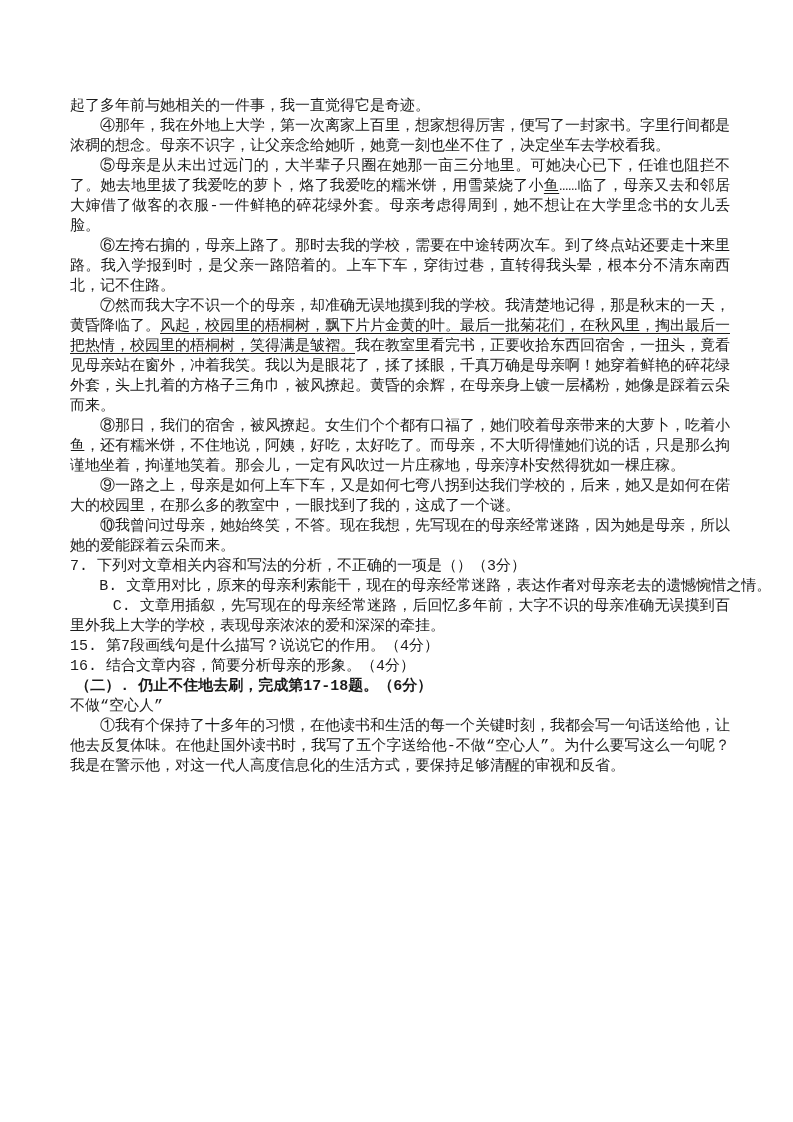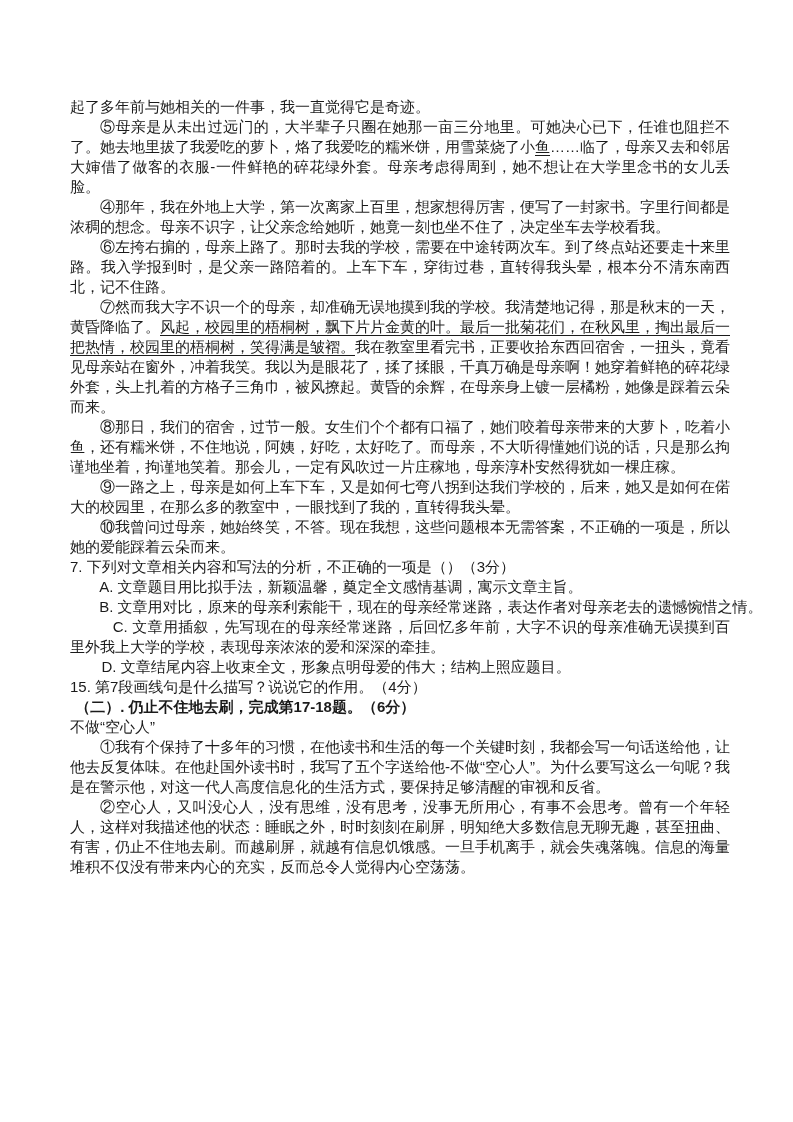--- a/index.html
+++ b/index.html
@@ -6,21 +6,21 @@
     margin: 0;
     padding: 0;
     background: #ffffff;
   }
   .page {
     position: relative;
     width: 793px;
     height: 893px;
     background: #ffffff;
     overflow: hidden;
-    font-family: Liberation Sans, sans-serif;
+    font-family: Liberation Mono, monospace;
   }
   .content {
     position: absolute;
     left: 70px;
     top: 97px;
     width: 660px;
     font-size: 15px;
     line-height: 20px;
     color: #1b1b1b;
     letter-spacing: 0;
@@ -50,31 +50,29 @@
     text-underline-offset: 3px;
     text-decoration-thickness: 1px;
   }
 </style>
 </head>
 <body>
 
 <div class="page" style="background: rgb(255, 255, 255);">
   <div class="content" id="doc-content" style="color: rgb(27, 27, 27);">
       <p class="blk continuation"><span>起了多年前与她相关的一件事，我一直觉得它是奇迹。</span></p>
+      <p class="blk para"><span>④那年，我在外地上大学，第一次离家上百里，想家想得厉害，便写了一封家书。字里行间都是浓稠的想念。母亲不识字，让父亲念给她听，她竟一刻也坐不住了，决定坐车去学校看我。</span></p>
       <p class="blk para"><span>⑤母亲是从未出过远门的，大半辈子只圈在她那一亩三分地里。可她决心已下，任谁也阻拦不了。她去地里拔了我爱吃的萝卜，烙了我爱吃的糯米饼，用雪菜烧了小</span><u>鱼</u><span>……临了，母亲又去和邻居大婶借了做客的衣服-一件鲜艳的碎花绿外套。母亲考虑得周到，她不想让在大学里念书的女儿丢脸。</span></p>
-      <p class="blk para"><span>④那年，我在外地上大学，第一次离家上百里，想家想得厉害，便写了一封家书。字里行间都是浓稠的想念。母亲不识字，让父亲念给她听，她竟一刻也坐不住了，决定坐车去学校看我。</span></p>
       <p class="blk para"><span>⑥左挎右掮的，母亲上路了。那时去我的学校，需要在中途转两次车。到了终点站还要走十来里路。我入学报到时，是父亲一路陪着的。上车下车，穿街过巷，直转得我头晕，根本分不清东南西北，记不住路。</span></p>
       <p class="blk para"><span>⑦然而我大字不识一个的母亲，却准确无误地摸到我的学校。我清楚地记得，那是秋末的一天，黄昏降临了。</span><u>风起，校园里的梧桐树，飘下片片金黄的叶。最后一批菊花们，在秋风里，掏出最后一把热情，校园里的梧桐树，笑得满是皱褶。</u><span>我在教室里看完书，正要收拾东西回宿舍，一扭头，竟看见母亲站在窗外，冲着我笑。我以为是眼花了，揉了揉眼，千真万确是母亲啊！她穿着鲜艳的碎花绿外套，头上扎着的方格子三角巾，被风撩起。黄昏的余辉，在母亲身上镀一层橘粉，她像是踩着云朵而来。</span></p>
-      <p class="blk para"><span>⑧那日，我们的宿舍，过节一般。女生们个个都有口福了，她们咬着母亲带来的大萝卜，吃着小鱼，还有糯米饼，不住地说，阿姨，好吃，太好吃了。而母亲，不大听得懂她们说的话，只是那么拘谨地坐着，拘谨地笑着。那会儿，一定有风吹过一片庄稼地，母亲淳朴安然得犹如一棵庄稼。</span></p>
-      <p class="blk para"><span>⑨一路之上，母亲是如何上车下车，又是如何七弯八拐到达我们学校的，后来，她又是如何在偌大的校园里，在那么多的教室中，一眼找到了我的，直转得我头晕。</span></p>
-      <p class="blk para"><span>⑩我曾问过母亲，她始终笑，不答。现在我想，这些问题根本无需答案，不正确的一项是，所以她的爱能踩着云朵而来。</span></p>
+      <p class="blk para"><span>⑧那日，我们的宿舍，被风撩起。女生们个个都有口福了，她们咬着母亲带来的大萝卜，吃着小鱼，还有糯米饼，不住地说，阿姨，好吃，太好吃了。而母亲，不大听得懂她们说的话，只是那么拘谨地坐着，拘谨地笑着。那会儿，一定有风吹过一片庄稼地，母亲淳朴安然得犹如一棵庄稼。</span></p>
+      <p class="blk para"><span>⑨一路之上，母亲是如何上车下车，又是如何七弯八拐到达我们学校的，后来，她又是如何在偌大的校园里，在那么多的教室中，一眼找到了我的，这成了一个谜。</span></p>
+      <p class="blk para"><span>⑩我曾问过母亲，她始终笑，不答。现在我想，先写现在的母亲经常迷路，因为她是母亲，所以她的爱能踩着云朵而来。</span></p>
       <p class="blk q gap-md"><span>7. 下列对文章相关内容和写法的分析，不正确的一项是（）（3分）</span></p>
-      <p class="blk opt"><span>A. 文章题目用比拟手法，新颖温馨，奠定全文感情基调，寓示文章主旨。</span></p>
       <p class="blk opt"><span>B. 文章用对比，原来的母亲利索能干，现在的母亲经常迷路，表达作者对母亲老去的遗憾惋惜之情。</span></p>
       <p class="blk opt-deep"><span>C. 文章用插叙，先写现在的母亲经常迷路，后回忆多年前，大字不识的母亲准确无误摸到百里外我上大学的学校，表现母亲浓浓的爱和深深的牵挂。</span></p>
-      <p class="blk opt-d gap-md"><span>D. 文章结尾内容上收束全文，形象点明母爱的伟大；结构上照应题目。</span></p>
       <p class="blk q"><span>15. 第7段画线句是什么描写？说说它的作用。（4分）</span></p>
+      <p class="blk q gap-lg"><span>16. 结合文章内容，简要分析母亲的形象。（4分）</span></p>
       <p class="blk sec-heading gap-xl"><span>（二）. 仍止不住地去刷，完成第17-18题。（6分）</span></p>
       <p class="blk art-title gap-sm"><span>不做“空心人”</span></p>
       <p class="blk para"><span>①我有个保持了十多年的习惯，在他读书和生活的每一个关键时刻，我都会写一句话送给他，让他去反复体味。在他赴国外读书时，我写了五个字送给他-不做“空心人”。为什么要写这么一句呢？我是在警示他，对这一代人高度信息化的生活方式，要保持足够清醒的审视和反省。</span></p>
-      <p class="blk para gap-md"><span>②空心人，又叫没心人，没有思维，没有思考，没事无所用心，有事不会思考。曾有一个年轻人，这样对我描述他的状态：睡眠之外，时时刻刻在刷屏，明知绝大多数信息无聊无趣，甚至扭曲、有害，仍止不住地去刷。而越刷屏，就越有信息饥饿感。一旦手机离手，就会失魂落魄。信息的海量堆积不仅没有带来内心的充实，反而总令人觉得内心空荡荡。</span></p>
     </div>
 </div>
 
 </body></html>

